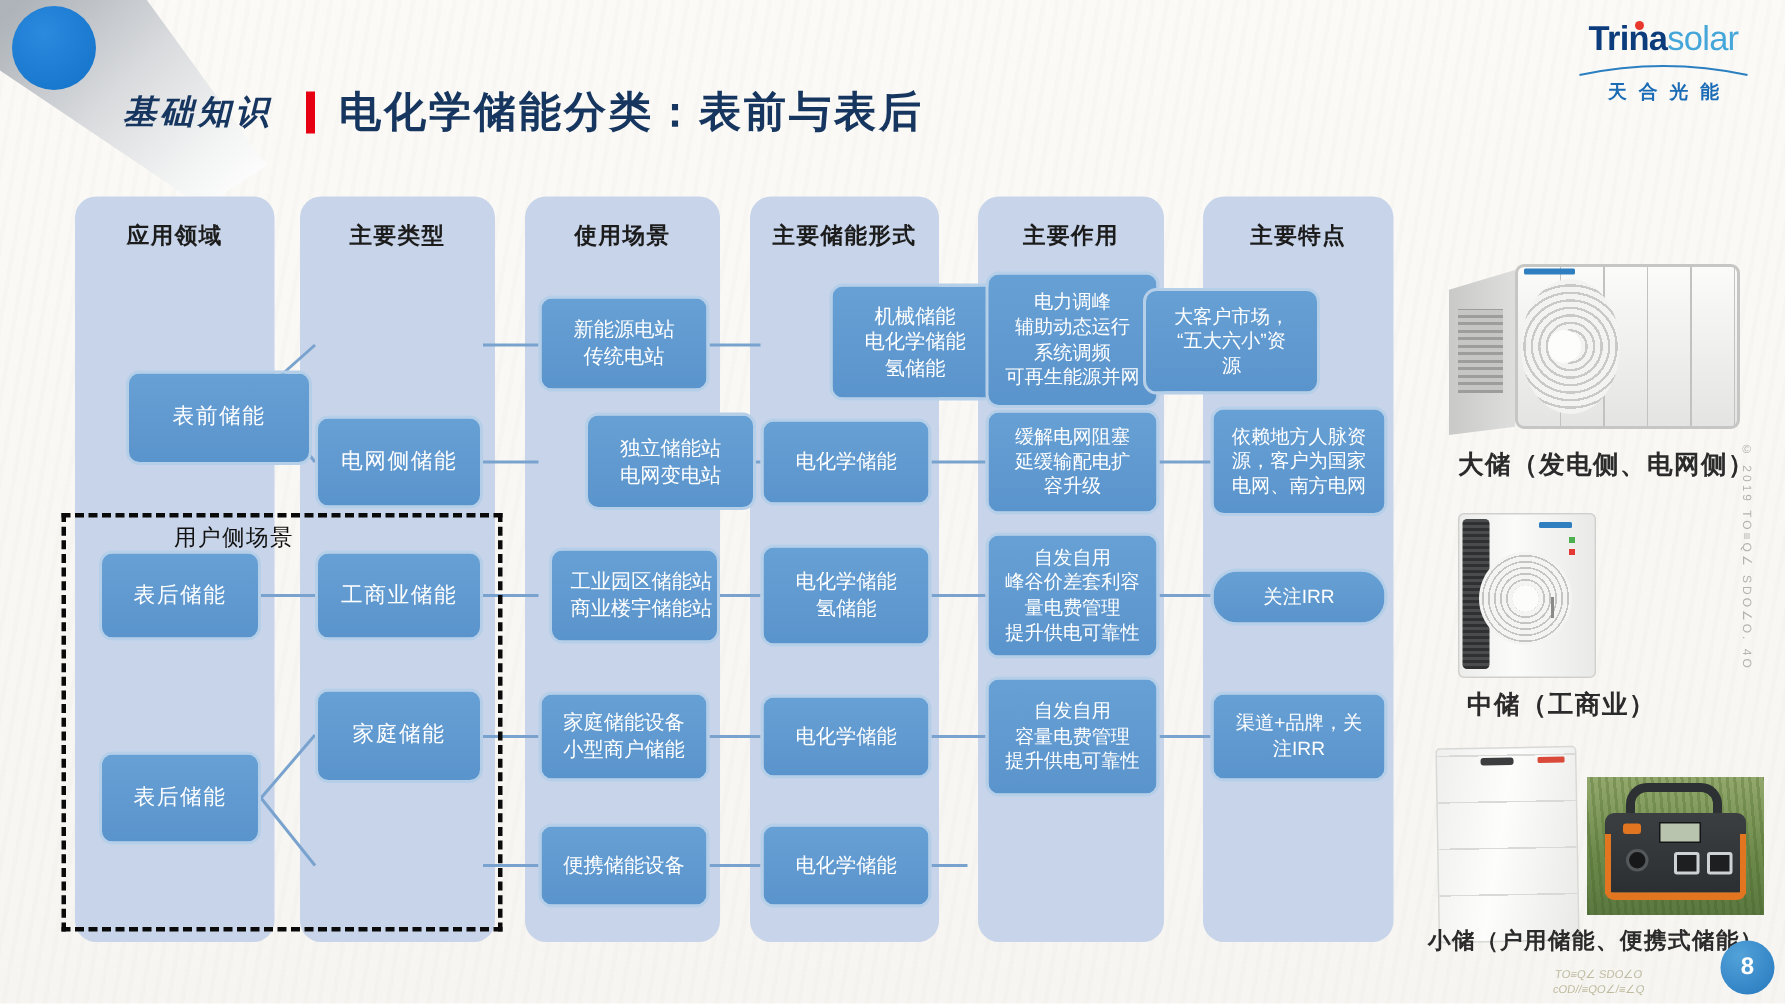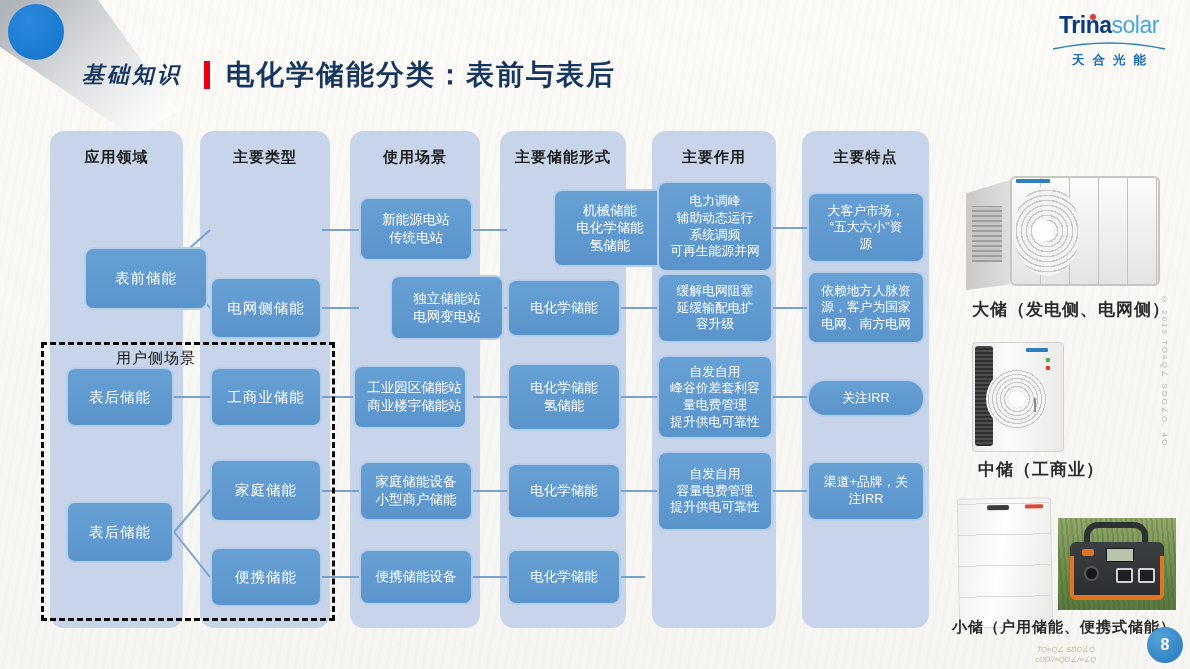--- a/index.html
+++ b/index.html
@@ -247,27 +247,26 @@
     </g>
   </svg>
 
   <div class="box lg" style="left:66px;top:247px;width:124px;height:63px;margin-left:18px;">表前储能</div>
   <div class="box lg" style="left:66px;top:367px;width:108px;height:60px;">表后储能</div>
   <div class="box lg" style="left:66px;top:501px;width:108px;height:62px;">表后储能</div>
 
   <div class="box lg" style="left:210px;top:277px;width:112px;height:62px;">电网侧储能</div>
   <div class="box lg" style="left:210px;top:367px;width:112px;height:60px;">工商业储能</div>
   <div class="box lg" style="left:210px;top:459px;width:112px;height:63px;">家庭储能</div>
-  <div class="box lg" style="left:210px;top:547px;width:112px;height:60px;">便携储能</div>
 
   <div class="box" style="left:359px;top:197px;width:114px;height:64px;">新能源电站
 传统电站</div>
   <div class="box" style="left:359px;top:275px;width:114px;height:65px;margin-left:31px;">独立储能站
 电网变电站</div>
-  <div class="box" style="left:353px;top:365px;width:114px;height:64px;padding-left:11px;">工业园区储能站
+  <div class="box" style="left:366px;top:365px;width:114px;height:64px;padding-left:11px;">工业园区储能站
 商业楼宇储能站</div>
   <div class="box" style="left:359px;top:461px;width:114px;height:60px;">家庭储能设备
 小型商户储能</div>
   <div class="box" style="left:359px;top:549px;width:114px;height:56px;">便携储能设备</div>
 
   <div class="box" style="left:507px;top:189px;width:114px;height:78px;margin-left:46px;">机械储能
 电化学储能
 氢储能</div>
   <div class="box" style="left:507px;top:279px;width:114px;height:58px;">电化学储能</div>
   <div class="box" style="left:507px;top:363px;width:114px;height:68px;">电化学储能
@@ -283,21 +282,21 @@
 延缓输配电扩
 容升级</div>
   <div class="box sm" style="left:657px;top:355px;width:116px;height:84px;">自发自用
 峰谷价差套利容
 量电费管理
 提升供电可靠性</div>
   <div class="box sm" style="left:657px;top:451px;width:116px;height:80px;">自发自用
 容量电费管理
 提升供电可靠性</div>
 
-  <div class="box sm" style="left:807px;top:192px;width:118px;height:71px;">大客户市场，
+  <div class="box sm" style="left:762px;top:192px;width:118px;height:71px;">大客户市场，
 “五大六小”资
 源</div>
   <div class="box sm" style="left:807px;top:271px;width:118px;height:73px;">依赖地方人脉资
 源，客户为国家
 电网、南方电网</div>
   <div class="box sm" style="left:807px;top:379px;width:118px;height:38px;border-radius:18px;">关注IRR</div>
   <div class="box sm" style="left:807px;top:461px;width:118px;height:60px;">渠道+品牌，关
 注IRR</div>
 
   <div class="dashed-region"></div>

